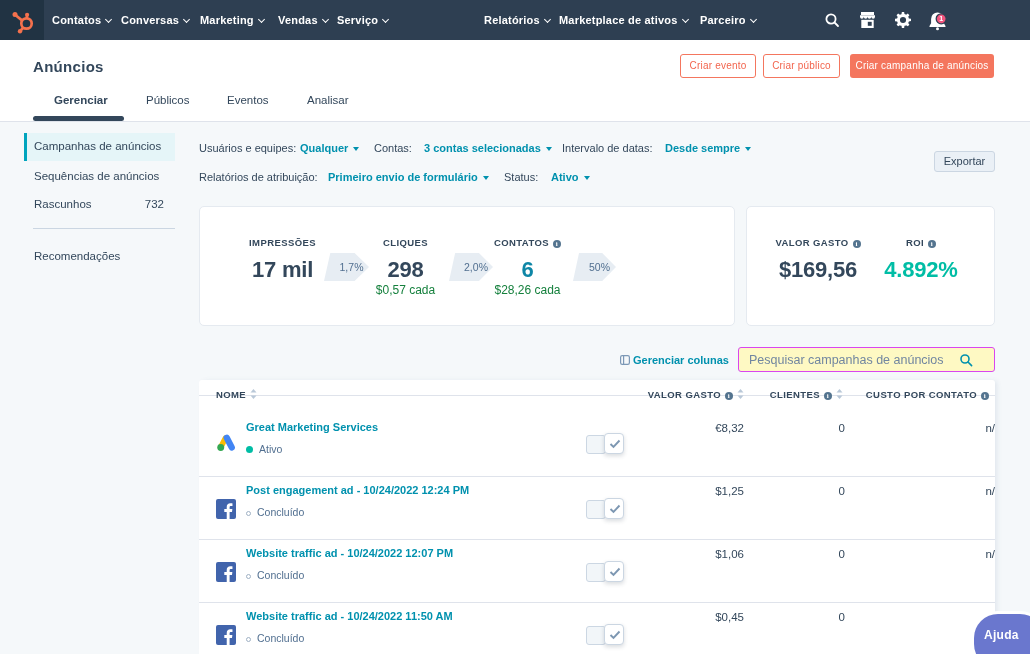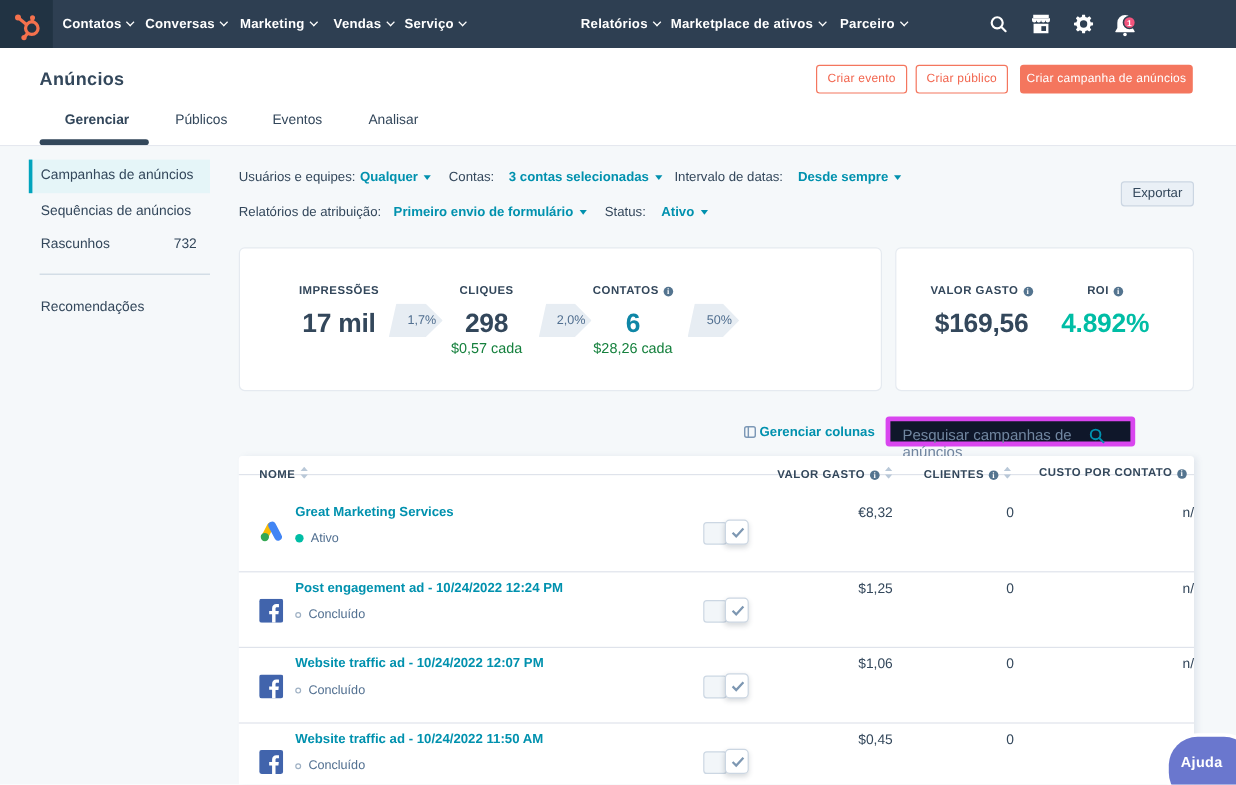--- a/index.html
+++ b/index.html
@@ -57,22 +57,22 @@
   .msub { font-size:12px; color:#15803d; margin-top:2px; white-space:nowrap; }
   .marrow { position:absolute; top:253px; height:28px; background:#e7edf3; color:#516f90;
             font-size:10.5px; text-align:center; line-height:28px;
             clip-path:polygon(14% 0, 68% 0, 100% 50%, 68% 100%, 0 100%); padding-left:10px; }
   .info { display:inline-block; width:8px; height:8px; border-radius:50%; background:#54748f;
           color:#fff; font-size:7px; line-height:8px; text-align:center; vertical-align:0px;
           font-weight:bold; margin-left:4px; font-family:"Liberation Serif",serif; }
 
   
   #gcol { position:absolute; left:633px; top:354px; font-size:11px; font-weight:bold; color:#0091ae; }
-  #search { position:absolute; left:738px; top:347px; width:208px; height:25px; background:#0f172a;
-            border:4px solid #d946ef; border-radius:3px; }
+  #search { position:absolute; left:738px; top:347px; width:257px; height:25px; background:#fef9c3;
+            border:1px solid #d946ef; border-radius:3px; }
   #search .ph { position:absolute; left:10px; top:5px; font-size:12.5px; color:#7186a0; }
 
   
   #table { position:absolute; left:199px; top:380px; width:796px; height:274px; background:#fff; border-radius:3px 3px 0 0; box-shadow:3px 0 5px -1px rgba(81,111,144,.12); }
   #thead { position:absolute; left:199px; top:380px; width:796px; height:16px; border-bottom:1px solid #dfe3eb; }
   .th { position:absolute; top:9px; font-size:9.5px; font-weight:bold; color:#33475b; letter-spacing:.4px; white-space:nowrap; }
   .sort { display:inline-block; margin-left:4px; vertical-align:-1px; }
   .rowline { position:absolute; left:199px; width:796px; height:1px; background:#dfe3eb; }
   .rlink { position:absolute; font-size:11px; font-weight:bold; color:#0091ae; white-space:nowrap; }
   .rstat { position:absolute; font-size:10.5px; color:#516f90; white-space:nowrap; }

